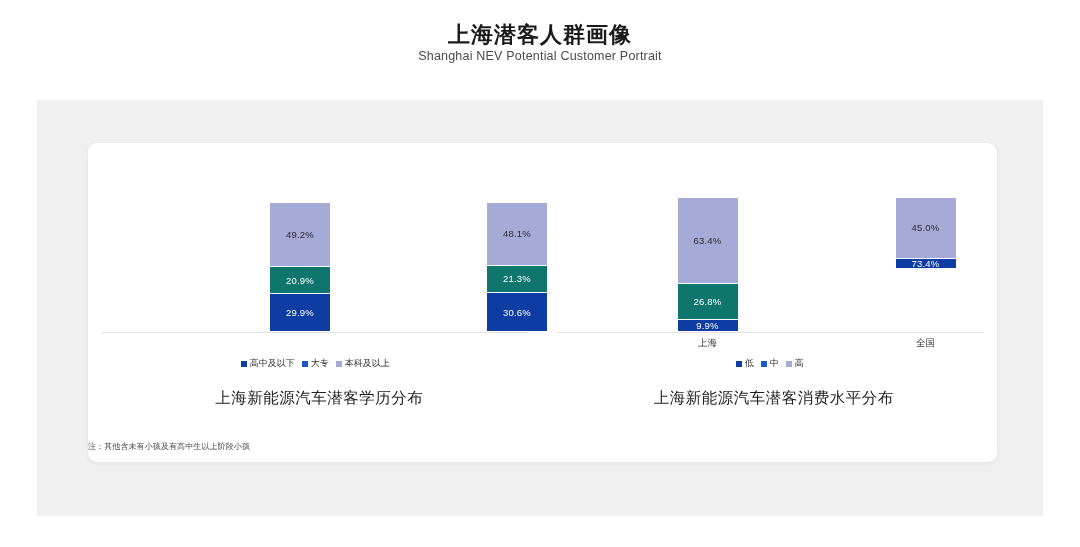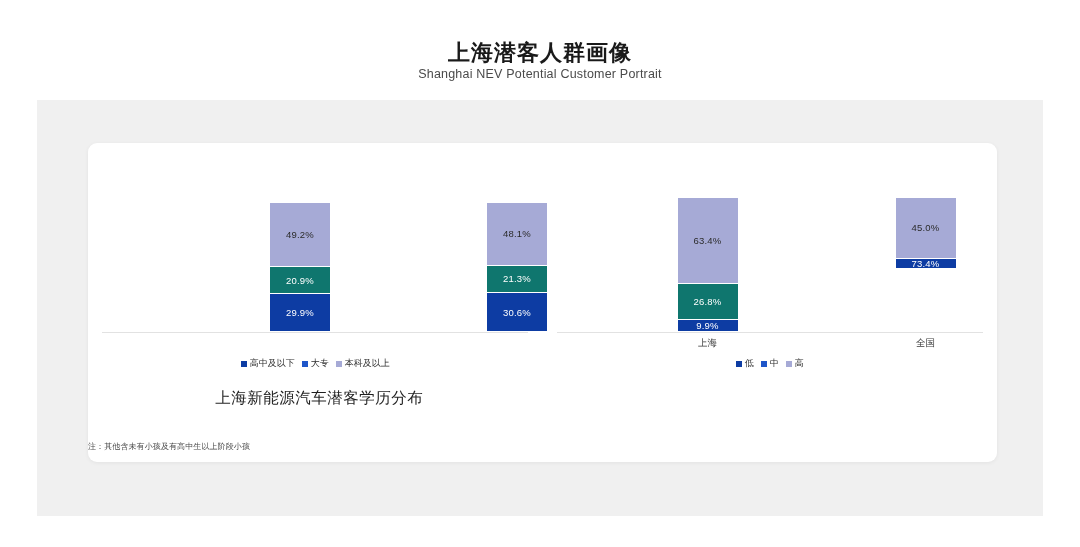--- a/index.html
+++ b/index.html
@@ -7,21 +7,21 @@
     width: 1080px; height: 547px;
     background: #ffffff;
     font-family: "Liberation Sans", "DejaVu Sans", sans-serif;
     overflow: hidden;
   }
   .page { position: relative; width: 1080px; height: 547px; background: #fff; }
 
   
   .header { position: absolute; top: 0; left: 0; width: 1080px; text-align: center; }
   .main-title {
-    margin-top: 39px;
+    margin-top: 21px;
     font-size: 22px; font-weight: bold; color: #1a1a1a;
     letter-spacing: 1px; line-height: 1.25;
   }
   .sub-title {
     font-size: 12.5px; font-weight: normal; color: #4a4a4a;
     letter-spacing: .2px;
   }
 
   
   .gray-panel {
@@ -204,20 +204,21 @@
           <div class="legend-item">
             <span class="legend-swatch" style="background:#1f56c9"></span>
             <span class="legend-text">中</span>
           </div>
           <div class="legend-item">
             <span class="legend-swatch" style="background:#a6aad6"></span>
             <span class="legend-text">高</span>
           </div>
         </div>
 
+        <div class="caption">上海新能源汽车潜客消费水平分布</div>
       </div>
 
     </div>
 
     <div class="footnote">注：其他含未有小孩及有高中生以上阶段小孩</div>
   </div>
 
 </div>
 
 </body></html>

